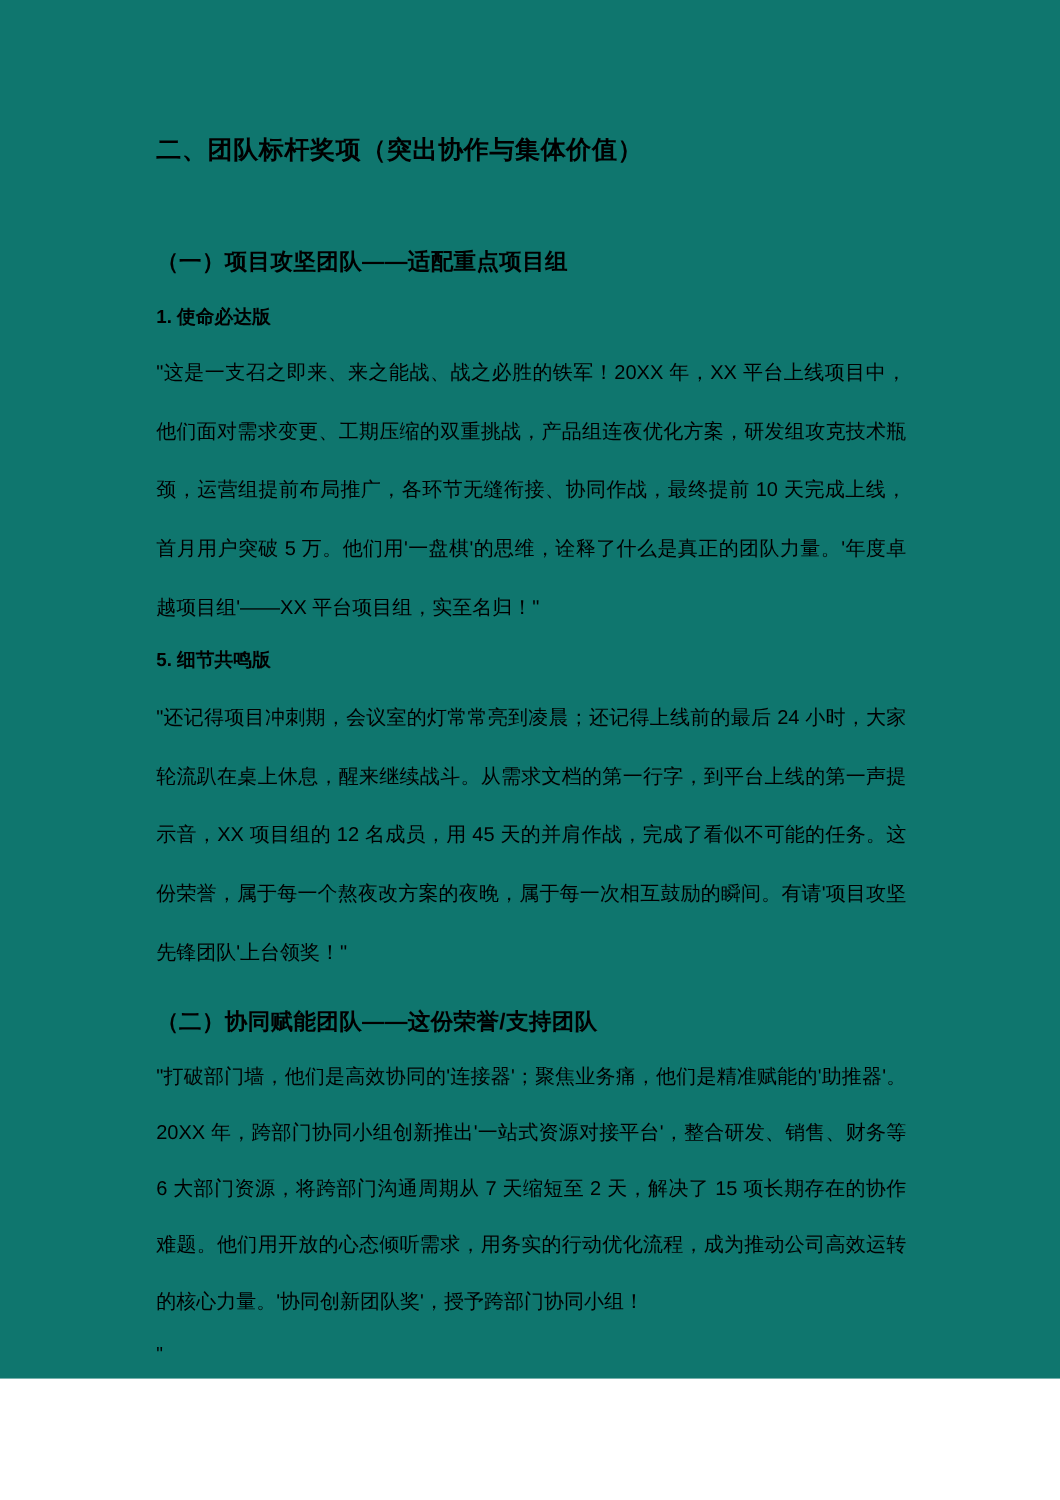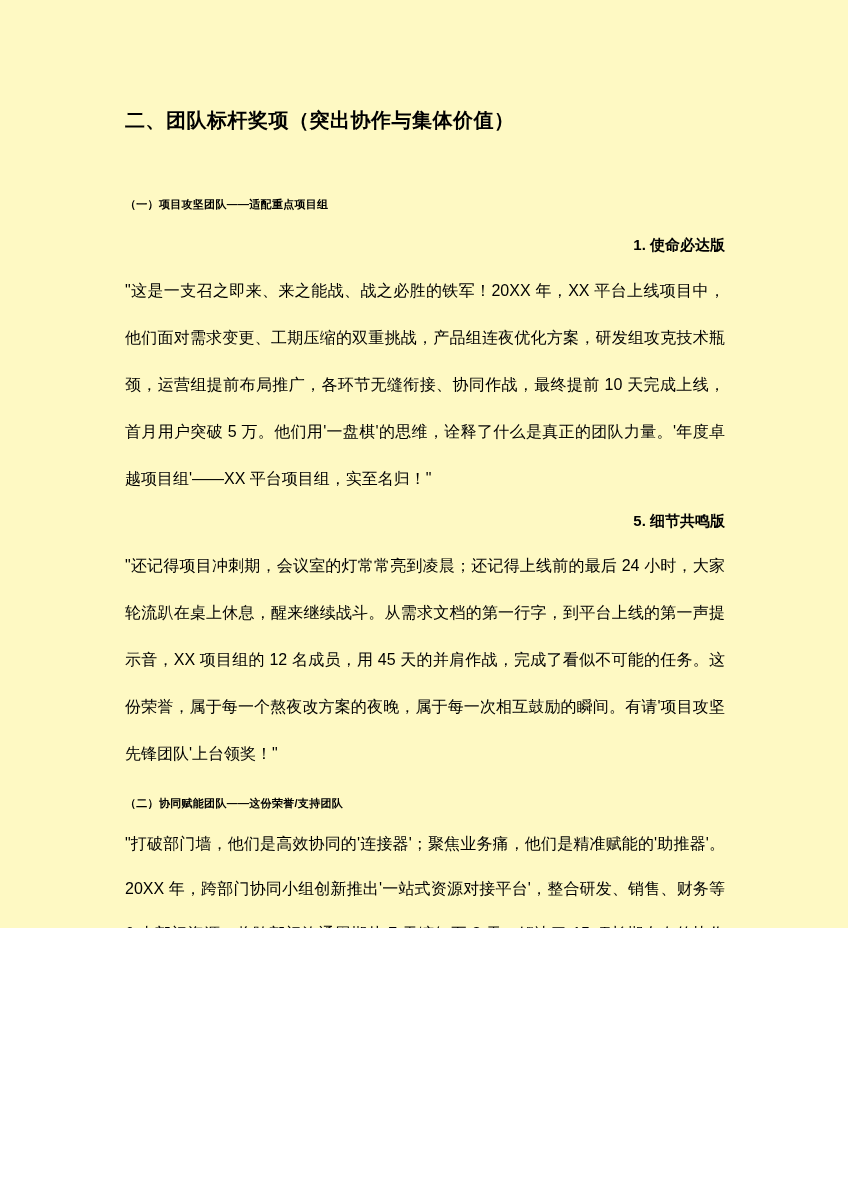--- a/index.html
+++ b/index.html
@@ -3,55 +3,54 @@
 <meta charset="utf-8">
 <style>
   html, body {
     margin: 0;
     padding: 0;
     background: #ffffff;
   }
   .page {
     position: relative;
     width: 848px;
-    height: 928px;
-    background: #fef9c3;
+    height: 1103px;
+    background: #0f766e;
     overflow: hidden;
     font-family: "Liberation Sans", sans-serif;
     color: #000000;
   }
   .content {
     position: absolute;
     left: 125px;
     top: 108px;
     width: 600px;
   }
   h1.doc-title {
     font-size: 20px;
     font-weight: 700;
     line-height: 1.2;
     margin: 0 0 66px 0;
     letter-spacing: 0.5px;
   }
   h2.section-heading {
-    font-size: 11px;
+    font-size: 18px;
     font-weight: 700;
     line-height: 1.25;
     margin: 20px 0 24px 0;
     letter-spacing: 0.3px;
   }
   .sec2 h2.section-heading {
     margin-bottom: 10px;
   }
   h3.sub-heading {
     font-size: 15px;
     font-weight: 700;
     line-height: 1.25;
     margin: 10px 0 12px 0;
-    text-align: right;
   }
   p.body-text {
     font-size: 16px;
     line-height: 47px;
     text-align: justify;
     margin: 0 0 8px 0;
   }
   .sec2 p.body-text {
     line-height: 45px;
   }

